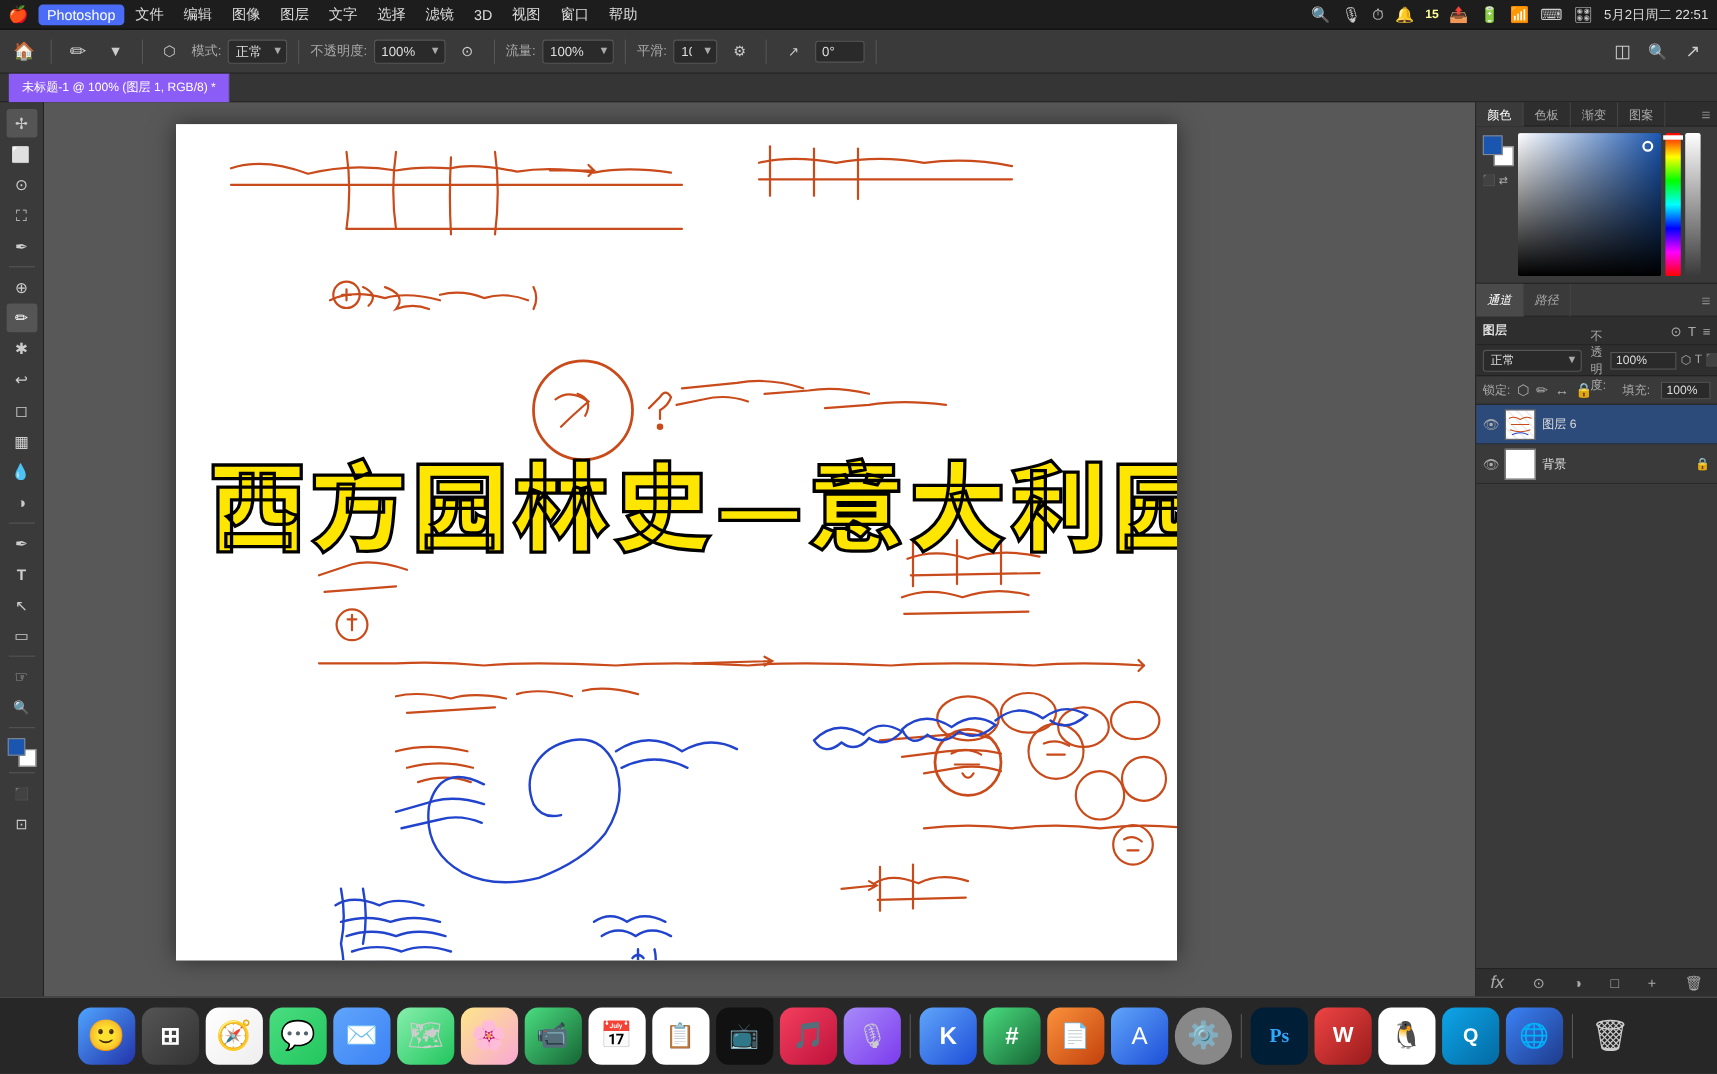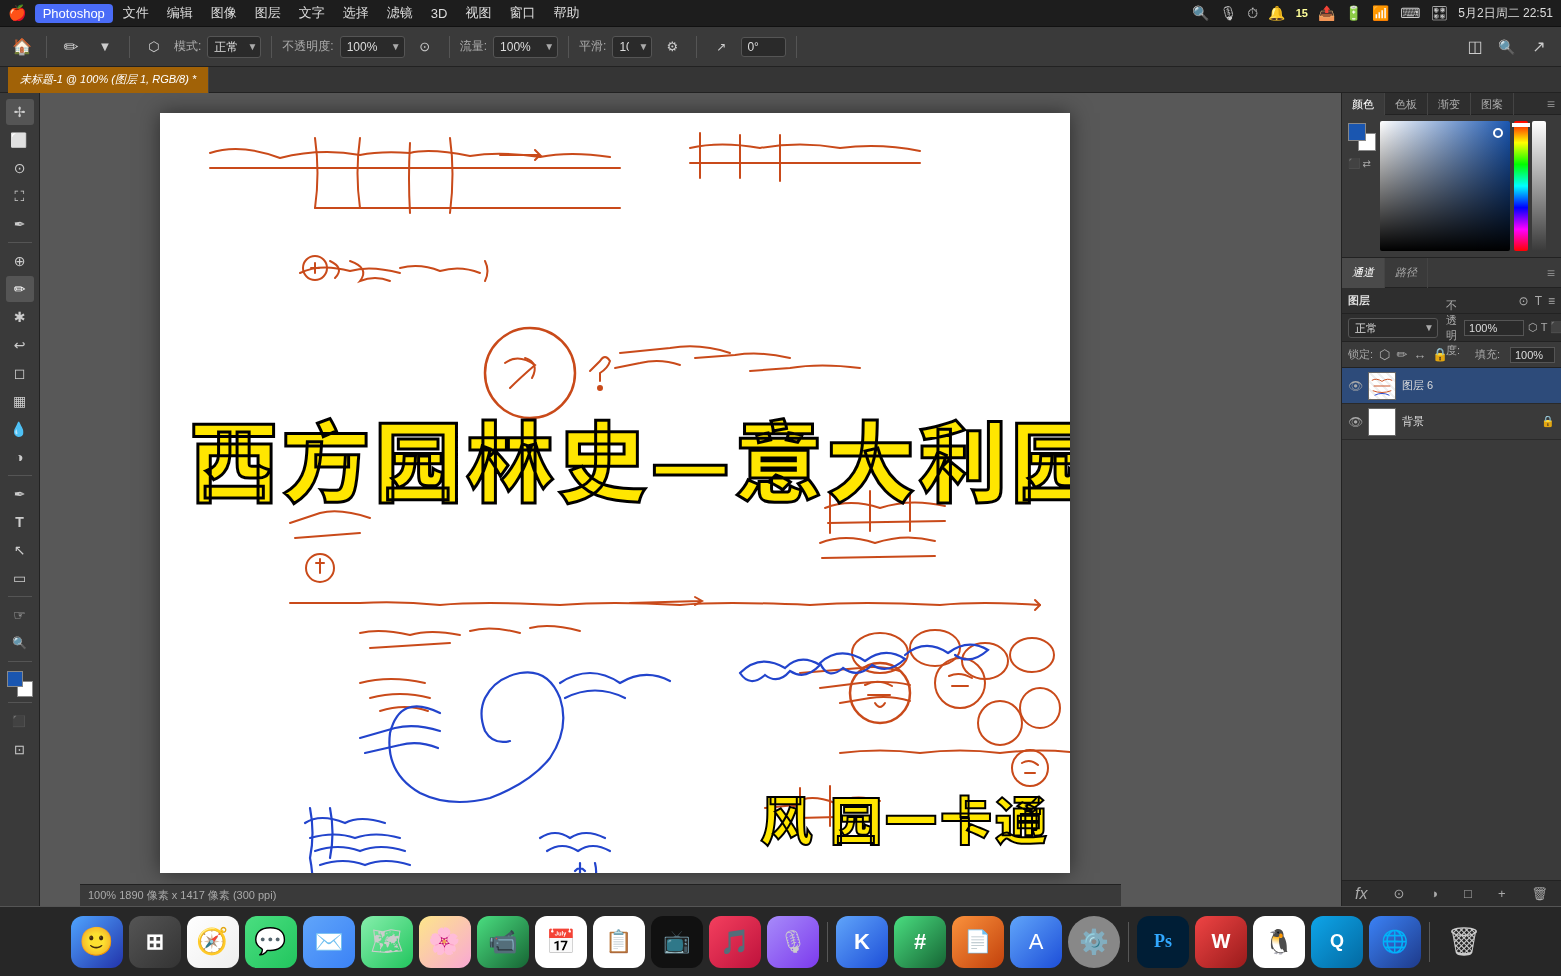--- a/index.html
+++ b/index.html
@@ -92,21 +92,21 @@
       gap: 0;
       border-bottom: 1px solid #222;
     }
     .tab-item {
       height: 26px;
       padding: 0 12px;
       display: flex; align-items: center;
       font-size: 11px; color: #bbb; cursor: pointer;
       border-right: 1px solid #444;
     }
-    .tab-item.active { background: #a16207; color: #fff; font-style: italic; }
+    .tab-item.active { background: #8b5cf6; color: #fff; }
 
     
     #main {
       display: flex;
       height: calc(976px - 27px - 40px - 26px - 40px); 
     }
 
     
     #left-panel {
       width: 40px;
@@ -639,27 +639,23 @@
             <path d="M638,705 L718,703"></path>
             <path d="M640,675 L640,715"></path>
             <path d="M670,673 L670,713"></path>
 
             <path d="M605,695 L635,692 M630,688 L637,692 L630,696"></path>
           </g>
         </svg>
 
         <div id="main-title">西方园林史—意大利园林</div>
 
-        <div id="watermark">风 园一卡通</div>
       </div>
     </div>
 
-    <div id="status-bar">
-      <span>100%  1890 像素 x 1417 像素 (300 ppi)</span>
-    </div>
   </div>
 
   <div id="right-panel">
 
     <div id="color-panel">
       <div id="color-panel-tabs">
         <div class="cp-tab active">颜色</div>
         <div class="cp-tab">色板</div>
         <div class="cp-tab">渐变</div>
         <div class="cp-tab">图案</div>

